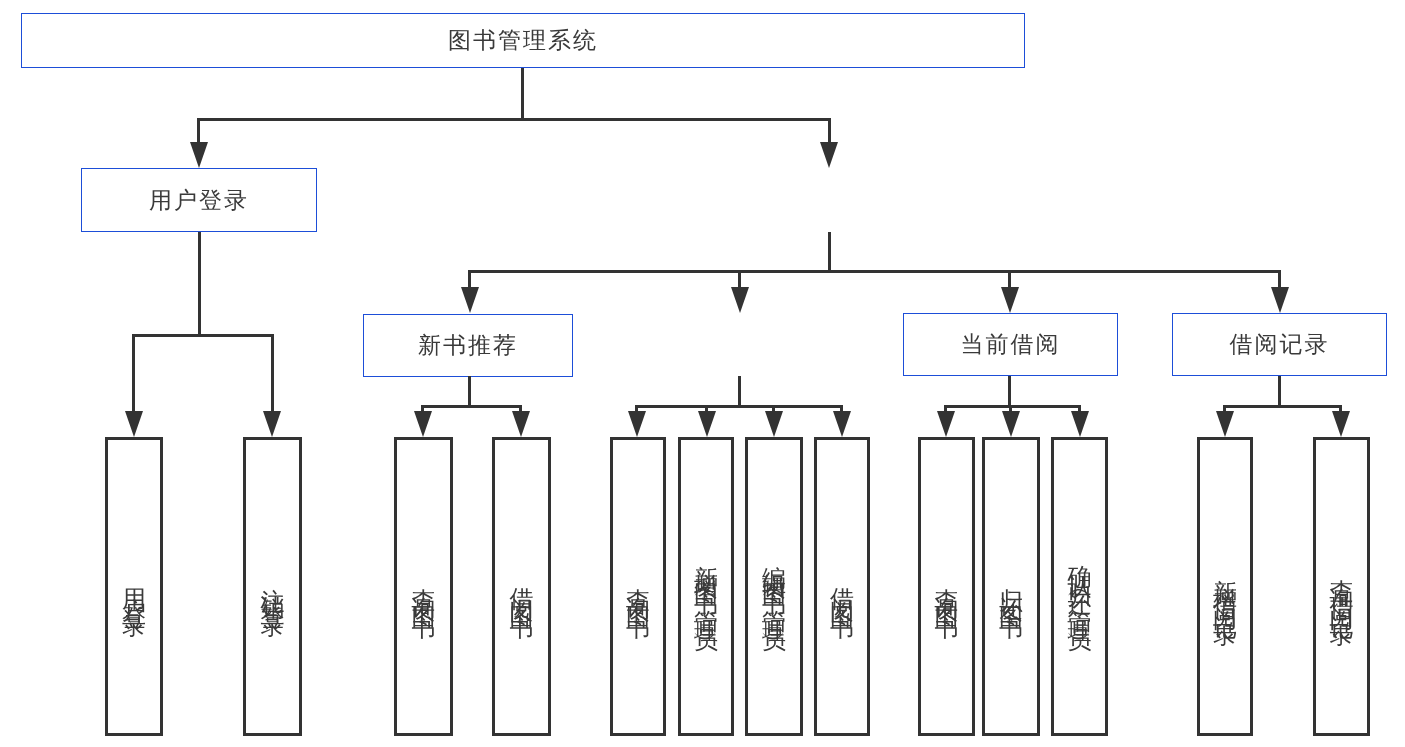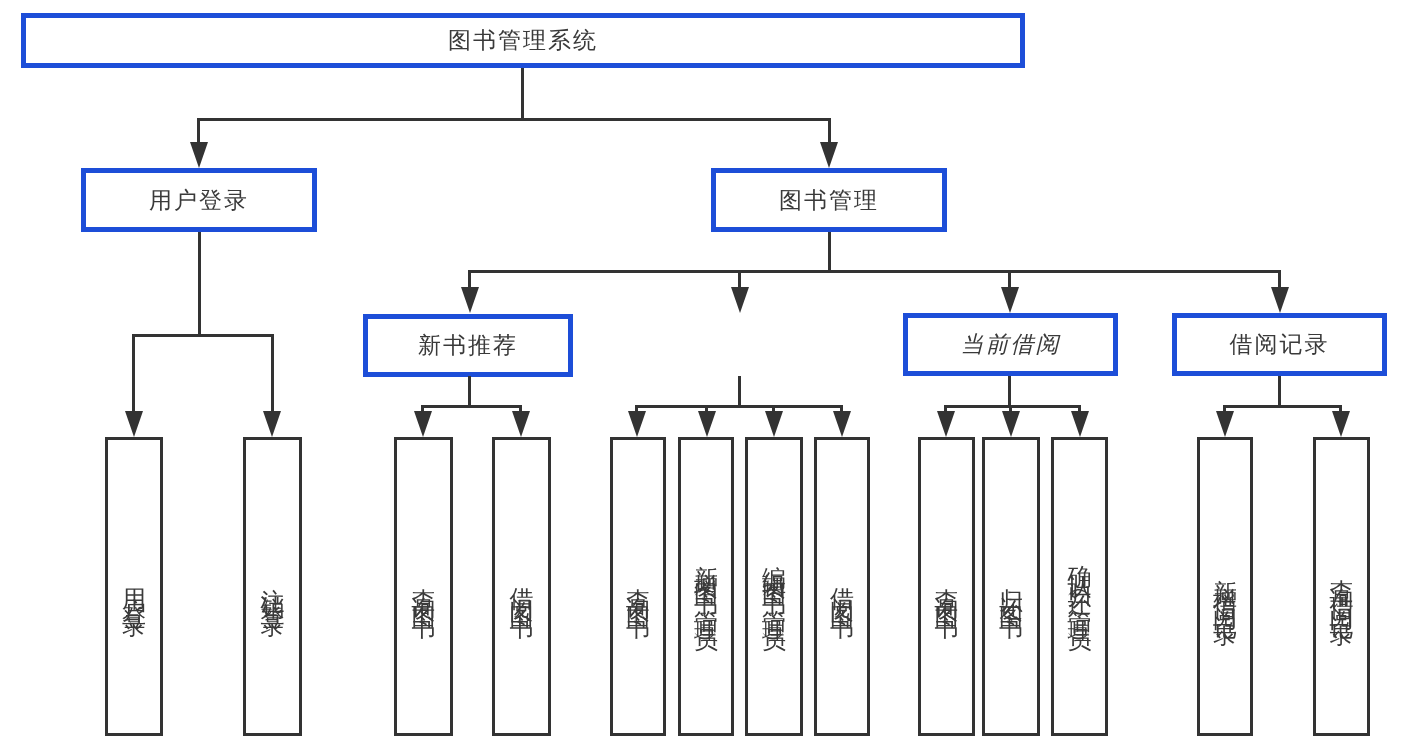--- a/index.html
+++ b/index.html
@@ -1,21 +1,21 @@
 <!DOCTYPE html>
 <html><head>
 <meta charset="utf-8">
 <style>
   html,body{margin:0;padding:0;background:#ffffff;}
   #stage{
     position:relative;width:1405px;height:747px;background:#ffffff;overflow:hidden;
     font-family:"Liberation Sans","DejaVu Sans",sans-serif;color:#3a3a3a;
   }
   .box{
-    position:absolute;box-sizing:border-box;border:5px solid #1d4ed8;background:#ffffff;
+    position:absolute;box-sizing:border-box;border:1px solid #1d4ed8;background:#ffffff;
     display:flex;align-items:center;justify-content:center;
     font-size:23px;letter-spacing:2px;color:#3a3a3a;
   }
   .vbox{
     position:absolute;box-sizing:border-box;border:3px solid #333333;background:#ffffff;
     display:flex;align-items:center;justify-content:center;
     top:437px;height:299px;
     writing-mode:vertical-rl;
     font-size:24px;letter-spacing:9px;line-height:1;color:#3a3a3a;
   }
@@ -37,28 +37,25 @@
 
 <div id="stage">
 
   <div class="box" style="left:21px;top:13px;width:1004px;height:55px;">
     <span>图书管理系统</span>
   </div>
 
   <div class="box" style="left:81px;top:168px;width:236px;height:64px;">
     <span>用户登录</span>
   </div>
-  <div class="box" style="left:711px;top:168px;width:236px;height:64px;">
-    <span>图书管理</span>
-  </div>
 
   <div class="box" style="left:363px;top:314px;width:210px;height:63px;text-align:center;">
     <span>新书推荐</span>
   </div>
-  <div class="box" style="left:903px;top:313px;width:215px;height:63px;font-style:italic;">
+  <div class="box" style="left:903px;top:313px;width:215px;height:63px;">
     <span>当前借阅</span>
   </div>
   <div class="box" style="left:1172px;top:313px;width:215px;height:63px;">
     <span>借阅记录</span>
   </div>
 
   <div class="vbox" style="left:105px;width:58px;">
     <span>用户登录</span>
   </div>
   <div class="vbox" style="left:243px;width:59px;">

